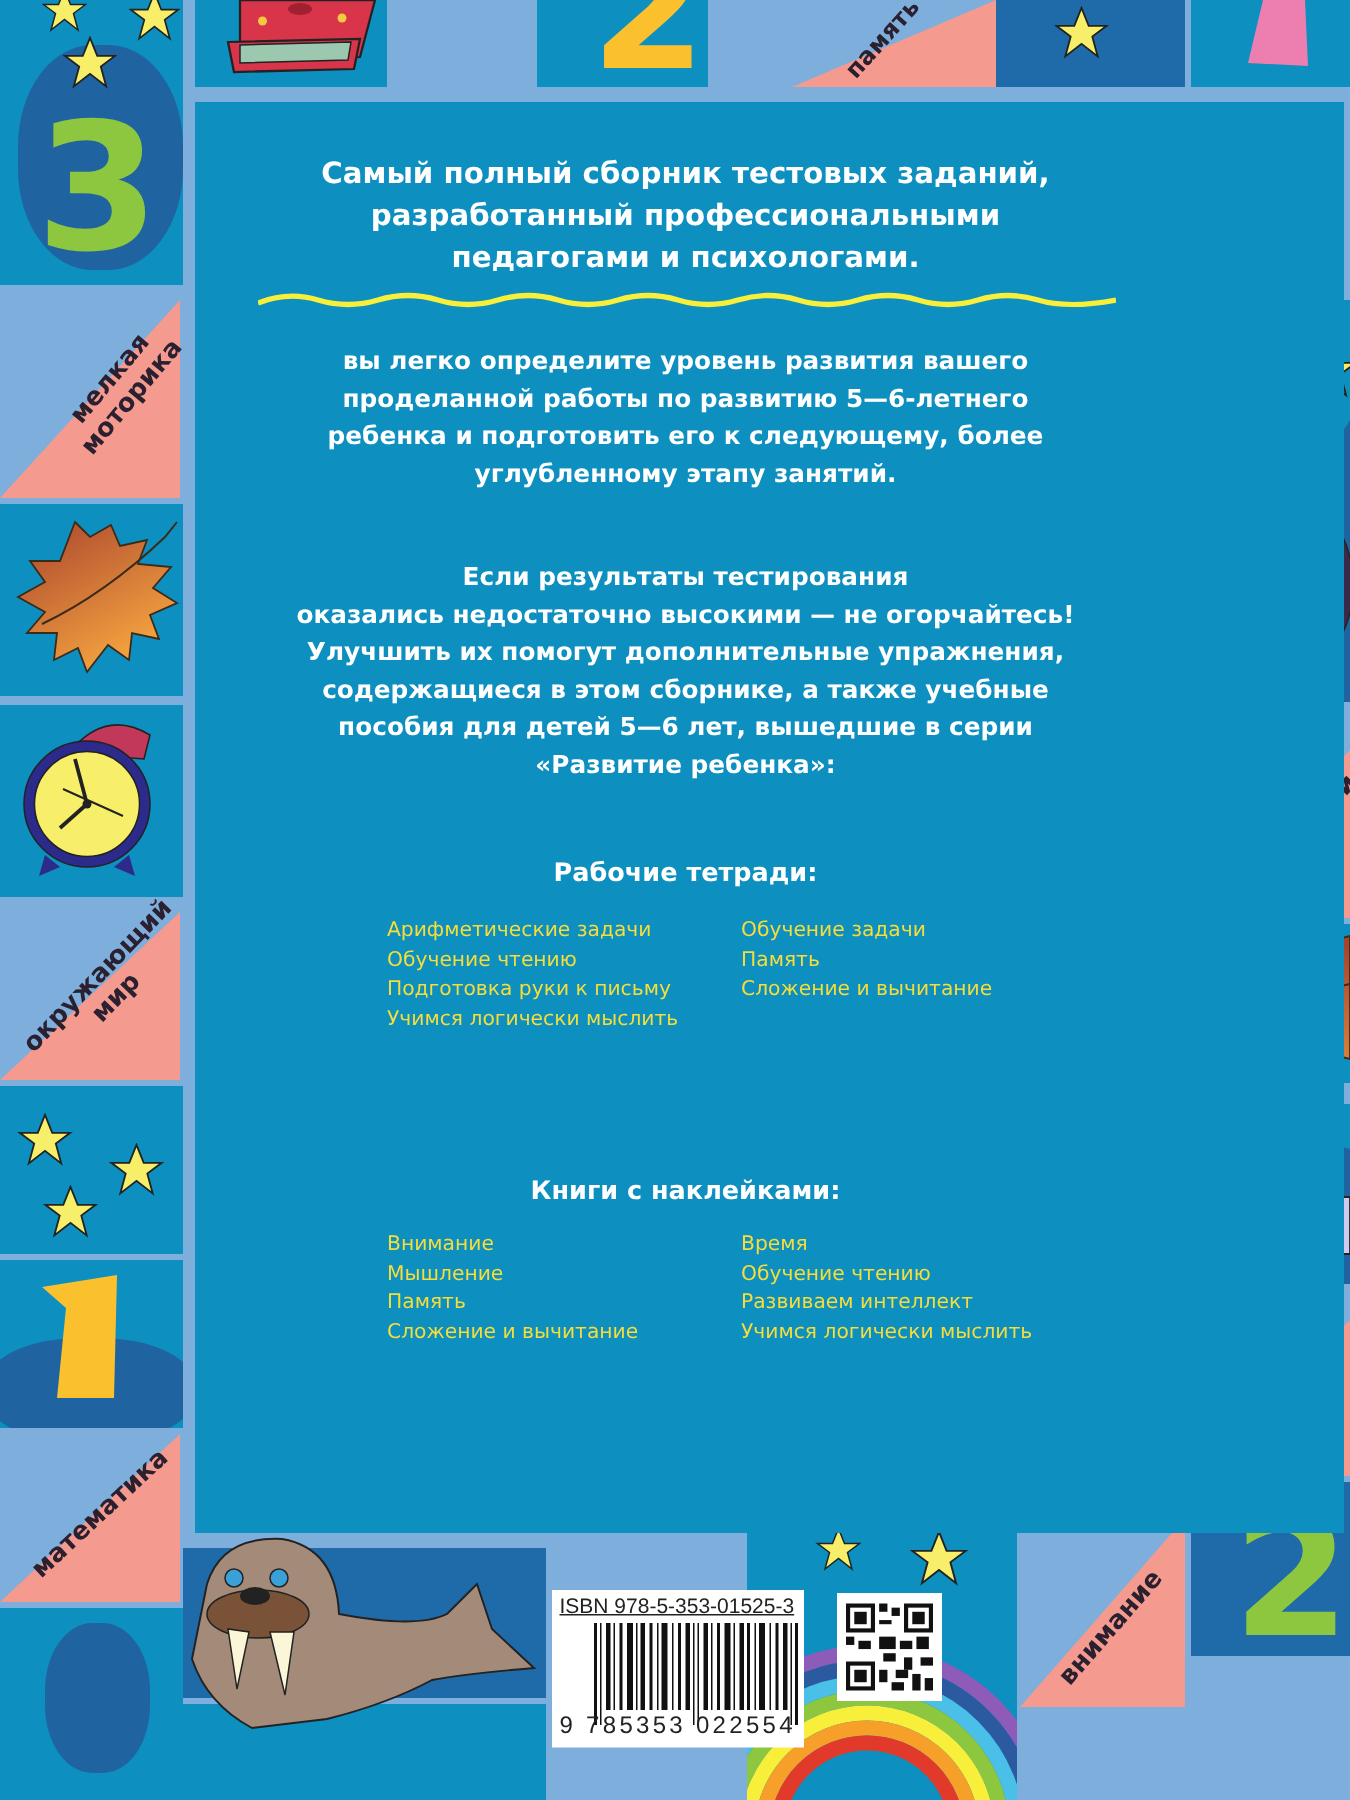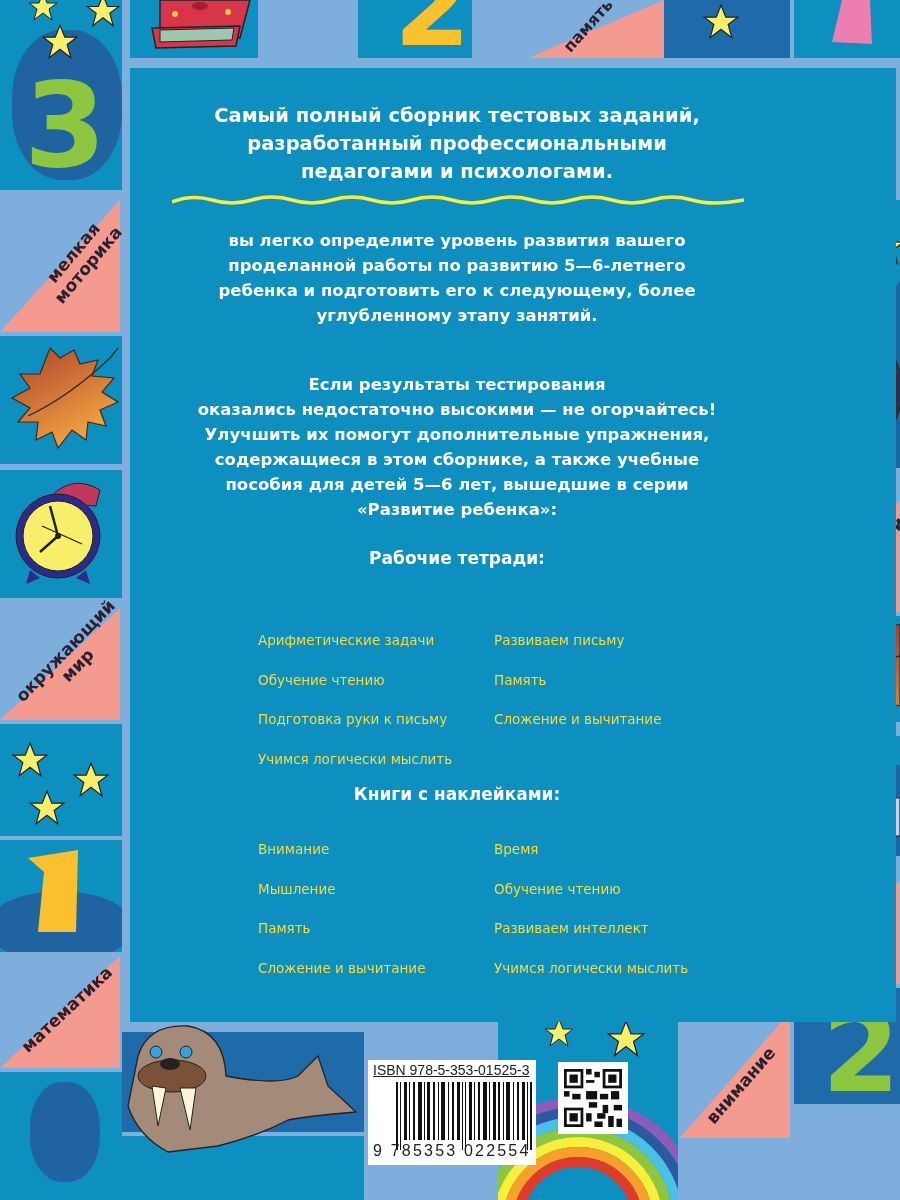--- a/index.html
+++ b/index.html
@@ -14,21 +14,21 @@
   .star { position: absolute; }
   .bignum { position: absolute; font-family: "DejaVu Sans", sans-serif; font-weight: bold; line-height: 1; }
   .panel { position: absolute; left: 130px; top: 68px; width: 766px; height: 954px; background: #0d8fc0; }
   .p-text { position: absolute; left: 0; width: 654px; text-align: center; color: #ffffff; font-family: "DejaVu Sans", sans-serif; font-weight: bold; }
   .lead { top: 34px; font-size: 19.5px; line-height: 28px; }
   .wave { position: absolute; left: 42px; top: 124px; width: 572px; height: 16px; }
   .para1 { top: 160px; font-size: 16.5px; line-height: 25px; }
   .para2 { top: 304px; font-size: 16.5px; line-height: 25px; }
   .sec-title { font-size: 17px; }
   .books { position: absolute; color: #f5dd3a; font-family: "DejaVu Sans", sans-serif; font-size: 13.5px; line-height: 19.5px; font-weight: normal; }
-  .books div { white-space: nowrap; margin-top: 20px; }
+  .books div { white-space: nowrap; }
   .isbn-box { position: absolute; left: 368px; top: 1060px; width: 168px; height: 105px; background: #ffffff; }
   .isbn-top { position: absolute; left: 5px; top: 2px; font-family: "Liberation Sans", sans-serif; font-size: 14px; color: #222; text-decoration: underline; }
   .isbn-bot { position: absolute; left: 5px; top: 82px; font-family: "Liberation Sans", sans-serif; font-size: 16px; color: #222; letter-spacing: 2.2px; }
   .barcode { position: absolute; left: 28px; top: 22px; width: 136px; height: 68px; }
   .qr-box { position: absolute; left: 558px; top: 1062px; width: 70px; height: 72px; background: #fff; }
 </style>
 </head>
 <body>
 
 <div class="tile" style="left:0;top:0;width:122px;height:190px;">
@@ -333,29 +333,29 @@
   </div>
   <div class="p-text para2">
     <div>Если результаты тестирования</div>
     <div>оказались недостаточно высокими — не огорчайтесь!</div>
     <div>Улучшить их помогут дополнительные упражнения,</div>
     <div>содержащиеся в этом сборнике, а также учебные</div>
     <div>пособия для детей 5—6 лет, вышедшие в серии</div>
     <div>«Развитие ребенка»:</div>
   </div>
 
-  <div class="p-text sec-title" style="top:480px;">Рабочие тетради:</div>
+  <div class="p-text sec-title" style="top:504px;">Рабочие тетради:</div>
   <div class="books" style="left:128px;top:543px;">
     <div>Арифметические задачи</div>
     <div>Обучение чтению</div>
     <div>Подготовка руки к письму</div>
     <div>Учимся логически мыслить</div>
   </div>
   <div class="books" style="left:364px;top:543px;">
-    <div>Развиваем письму</div>
+    <div>Обучение задачи</div>
     <div>Память</div>
     <div>Сложение и вычитание</div>
   </div>
 
   <div class="p-text sec-title" style="top:716px;">Книги с наклейками:</div>
   <div class="books" style="left:128px;top:752px;">
     <div>Внимание</div>
     <div>Мышление</div>
     <div>Память</div>
     <div>Сложение и вычитание</div>

